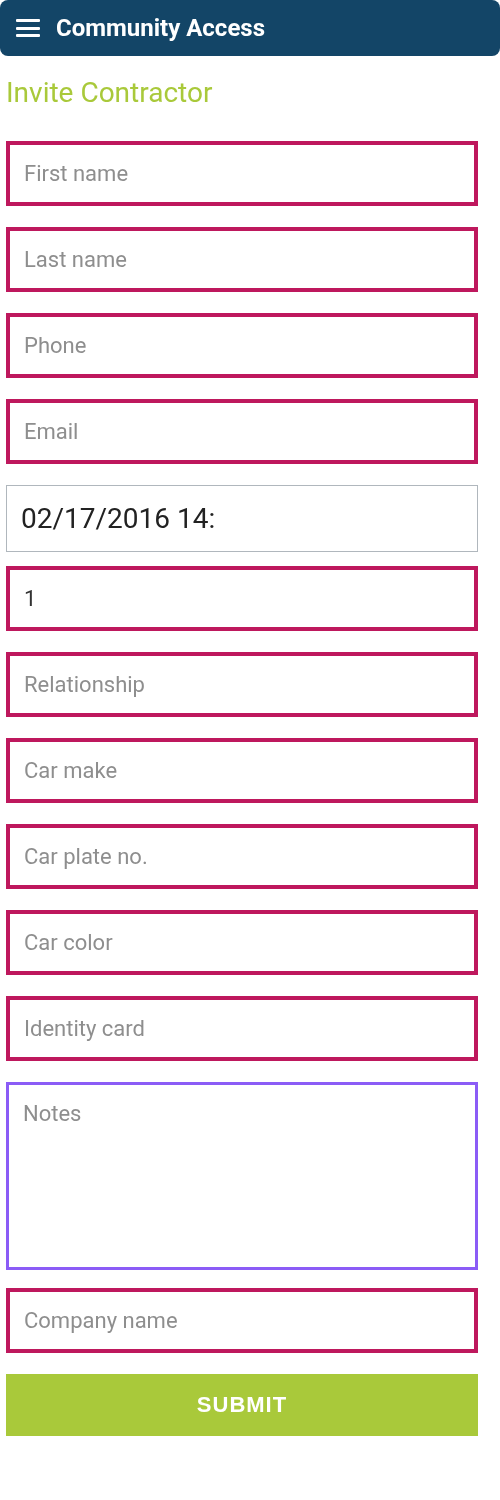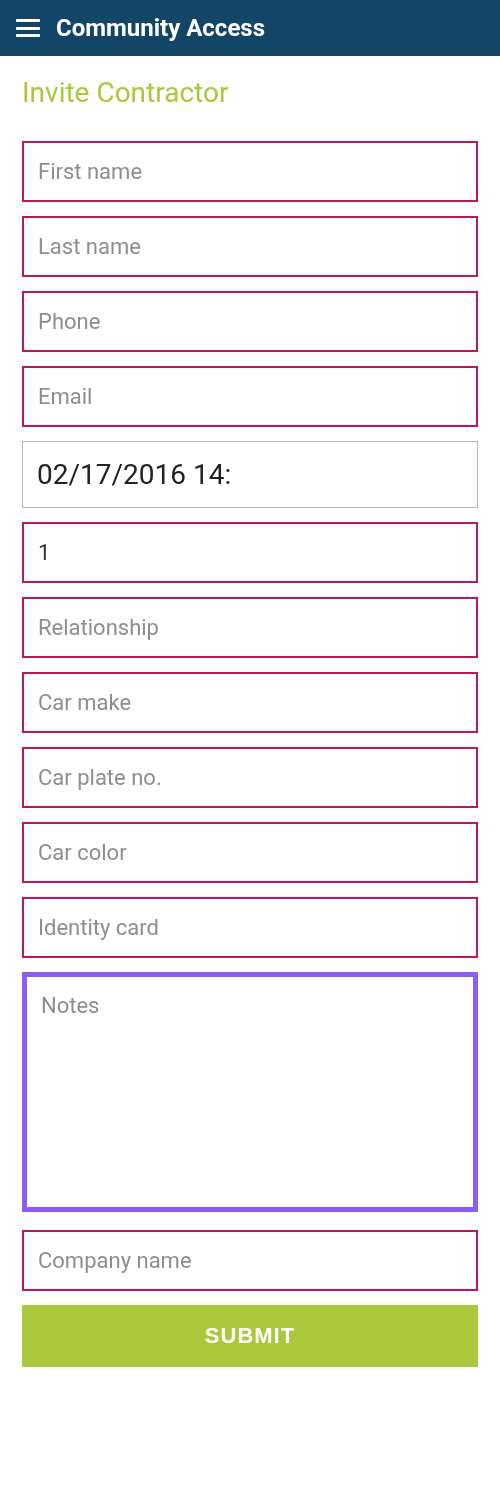--- a/index.html
+++ b/index.html
@@ -14,55 +14,56 @@
       height: 1500px;
       overflow: hidden;
     }
     .header {
       background: #134567;
       color: #ffffff;
       display: flex;
       align-items: center;
       padding: 14px 16px;
       height: 56px;
+      border-radius: 8px;
     }
     .menu-icon {
       display: inline-flex;
       flex-direction: column;
       justify-content: space-between;
       width: 24px;
       height: 18px;
       margin-right: 16px;
     }
     .menu-icon span {
       display: block;
       height: 3px;
       background: #ffffff;
       border-radius: 1px;
     }
     .header-title {
       font-size: 24px;
       font-weight: 700;
     }
     .content {
-      padding: 20px 22px 20px 22px;
+      padding: 20px 22px 20px 6px;
     }
     .page-title {
       color: #a9c93a;
       font-size: 28px;
       font-weight: 400;
       margin-bottom: 32px;
     }
     .form-field {
       width: 100%;
-      border: 2px solid #be185d;
+      border: 4px solid #be185d;
       padding: 16px 14px;
       font-size: 22px;
       color: #333333;
-      margin-bottom: 14px;
+      margin-bottom: 21px;
       font-family: inherit;
       outline: none;
       background: #ffffff;
     }
     .form-field::placeholder {
       color: #8e8e8e;
     }
     .date-row {
       display: flex;
       gap: 14px;
@@ -74,30 +75,30 @@
       padding: 16px 14px;
       font-size: 28px;
       color: #222222;
       font-family: inherit;
       outline: none;
       background: #ffffff;
       min-width: 0;
     }
     .notes-field {
       width: 100%;
-      border: 5px solid #8b5cf6;
+      border: 3px solid #8b5cf6;
       padding: 16px 14px;
       font-size: 22px;
       color: #333333;
       margin-bottom: 14px;
       font-family: inherit;
       outline: none;
       background: #ffffff;
       resize: none;
-      height: 240px;
+      height: 188px;
     }
     .notes-field::placeholder {
       color: #8e8e8e;
     }
     .submit-button {
       width: 100%;
       background: #a9c93a;
       color: #ffffff;
       border: none;
       padding: 18px;

